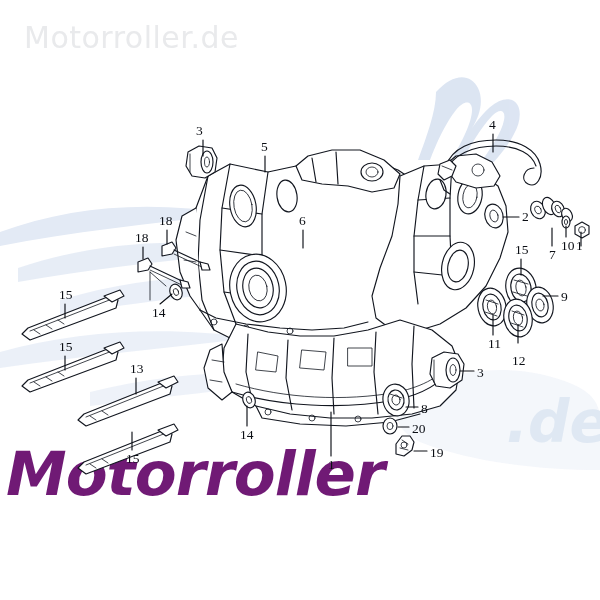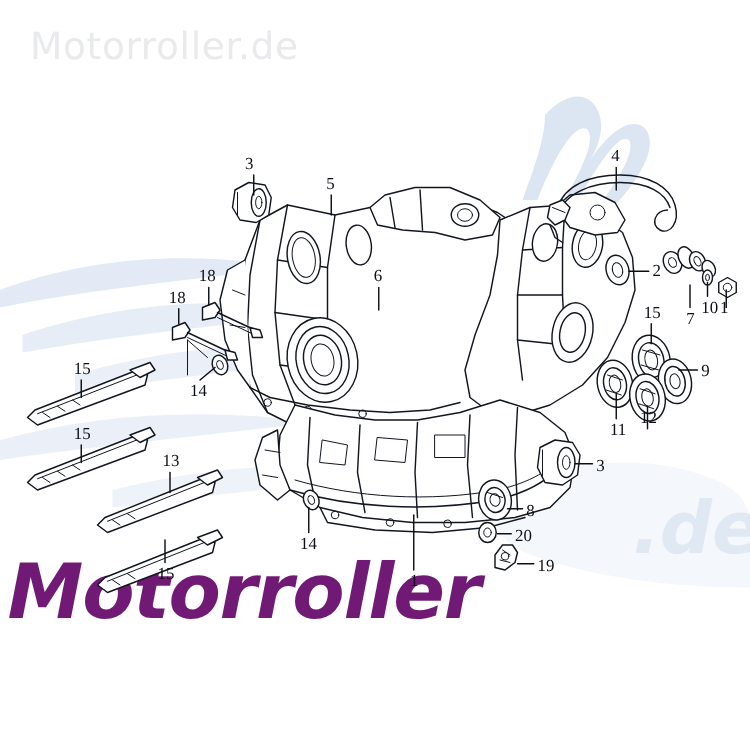--- a/index.html
+++ b/index.html
@@ -337,21 +337,21 @@
       <div class="callout" style="left: 159px; top: 214px;">18</div>
       <div class="callout" style="left: 135px; top: 231px;">18</div>
       <div class="callout" style="left: 299px; top: 214px;">6</div>
       <div class="callout" style="left: 522px; top: 210px;">2</div>
       <div class="callout" style="left: 549px; top: 248px;">7</div>
       <div class="callout" style="left: 561px; top: 239px;">10</div>
       <div class="callout" style="left: 576px; top: 239px;">1</div>
       <div class="callout" style="left: 515px; top: 243px;">15</div>
       <div class="callout" style="left: 561px; top: 290px;">9</div>
       <div class="callout" style="left: 488px; top: 337px;">11</div>
-      <div class="callout" style="left: 512px; top: 327px;">12</div>
+      <div class="callout" style="left: 512px; top: 354px;">12</div>
       <div class="callout" style="left: 59px; top: 288px;">15</div>
       <div class="callout" style="left: 59px; top: 340px;">15</div>
       <div class="callout" style="left: 130px; top: 362px;">13</div>
       <div class="callout" style="left: 126px; top: 452px;">15</div>
       <div class="callout" style="left: 152px; top: 306px;">14</div>
       <div class="callout" style="left: 240px; top: 428px;">14</div>
       <div class="callout" style="left: 477px; top: 366px;">3</div>
       <div class="callout" style="left: 421px; top: 402px;">8</div>
       <div class="callout" style="left: 412px; top: 422px;">20</div>
       <div class="callout" style="left: 430px; top: 446px;">19</div>

